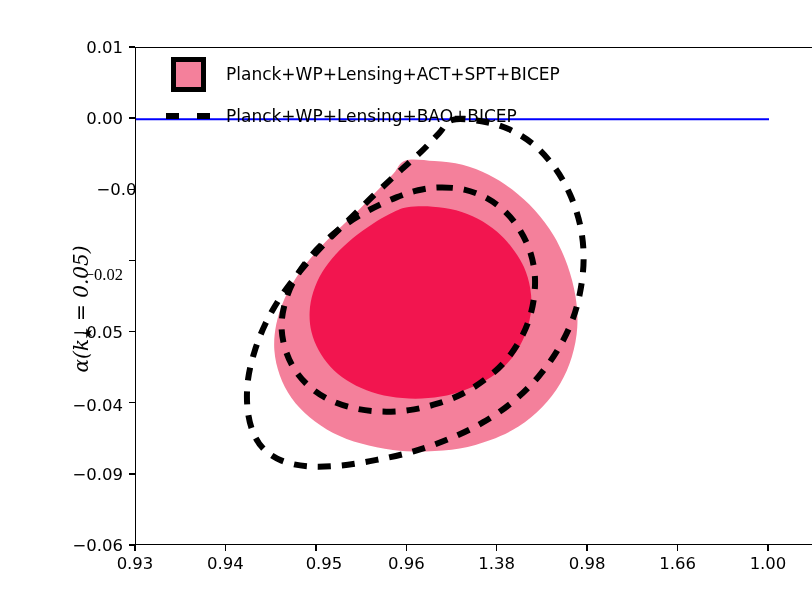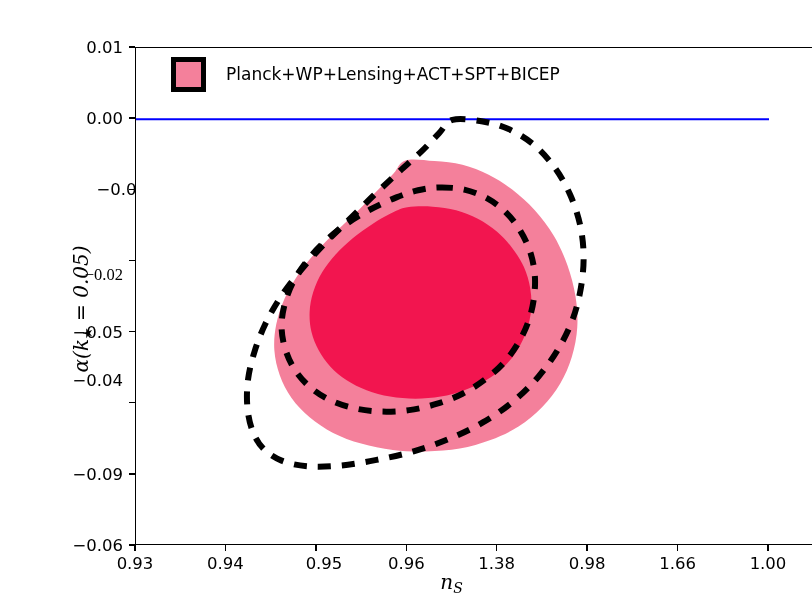--- a/index.html
+++ b/index.html
@@ -157,21 +157,21 @@
       <div class="tick-label ytick-label" style="left: 0px; width: 88px; top: 47px;">0.01</div>
       <div class="tick-mark ytick-mark" style="left: 94px; top: 46.3px;"></div>
       <div class="tick-label ytick-label" style="left: 0px; width: 88px; top: 118.143px;">0.00</div>
       <div class="tick-mark ytick-mark" style="left: 94px; top: 117.443px;"></div>
       <div class="tick-label ytick-label" style="left: 0px; width: 88px; top: 189.286px; padding-left: 24px;">−0.01</div>
       <div class="tick-mark ytick-mark" style="left: 94px; top: 188.586px;"></div>
       <div class="tick-label ytick-label" style="left: 0px; width: 88px; top: 275px; font-family: Liberation Serif, serif;">−0.02</div>
       <div class="tick-mark ytick-mark" style="left: 94px; top: 259.729px;"></div>
       <div class="tick-label ytick-label" style="left: 0px; width: 88px; top: 331.571px;">−0.05</div>
       <div class="tick-mark ytick-mark" style="left: 94px; top: 330.871px;"></div>
-      <div class="tick-label ytick-label" style="left: 0px; width: 88px; top: 380px;">−0.04</div>
+      <div class="tick-label ytick-label" style="left: 0px; width: 88px; top: 405px;">−0.04</div>
       <div class="tick-mark ytick-mark" style="left: 94px; top: 402.014px;"></div>
       <div class="tick-label ytick-label" style="left: 0px; width: 88px; top: 473.857px;">−0.09</div>
       <div class="tick-mark ytick-mark" style="left: 94px; top: 473.157px;"></div>
       <div class="tick-label ytick-label" style="left: 0px; width: 88px; top: 545px;">−0.06</div>
       <div class="tick-mark ytick-mark" style="left: 94px; top: 544.3px;"></div>
     </div>
 
   <div id="xtick-labels">
       <div class="tick-label xtick-label" style="left: 100px; top: 554px;">0.93</div>
       <div class="tick-mark xtick-mark" style="left: 99.3px; top: 545px;"></div>
@@ -206,19 +206,27 @@
         </g>
     </svg>
 
     <div id="legend">
       <div class="legend-row">
         <span class="legend-key">
           <span class="legend-swatch" id="legend-swatch-0" style="background: rgb(244, 128, 155);"></span>
         </span>
         <span class="legend-text">Planck+WP+Lensing+ACT+SPT+BICEP</span>
       </div>
+      <div class="legend-row">
+        <span class="legend-key">
+          <span class="legend-dash">
+            <i></i>
+              <i></i>
+          </span>
+        </span>
+        <span class="legend-text">Planck+WP+Lensing+BAO+BICEP</span>
+      </div>
     </div>
   </div>
 
-  <div id="xlabel">n<span class="sub">S</span></div>
   <div id="ylabel">α(<span>k</span><span class="star">★</span> <span class="upright">=</span> 0.05)</div>
 
 </div>
 
 </body></html>

